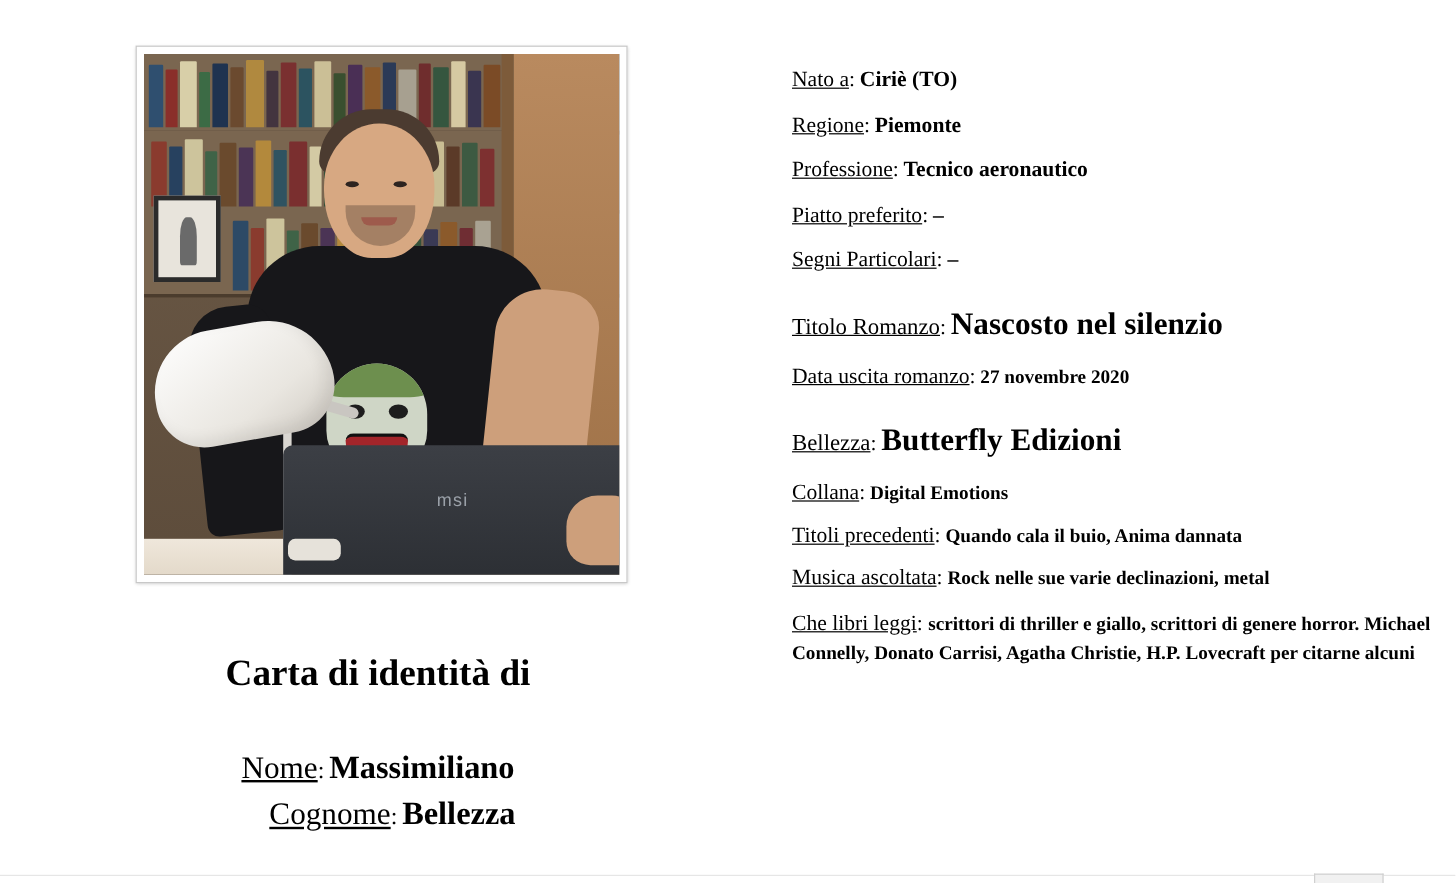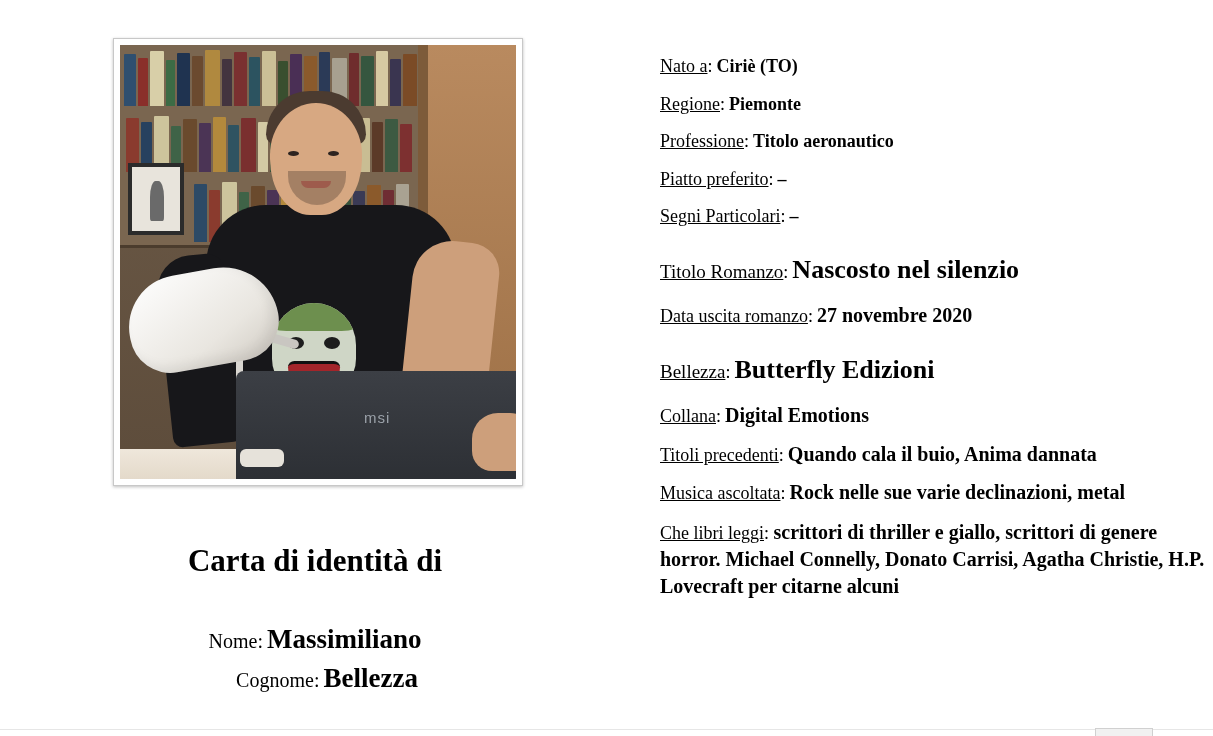--- a/index.html
+++ b/index.html
@@ -284,21 +284,22 @@
   }
   .name-line {
     position: absolute;
     width: 630px;
     text-align: center;
     white-space: nowrap;
   }
   #nome-line { top: 624px; left: 0; }
   #cognome-line { top: 663px; left: 12px; }
   .name-label {
-    font-size: 20px;
+    text-decoration: underline;
+    font-size: 26px;
   }
   .name-colon { font-size: 20px; }
   .name-value {
     font-size: 27px;
     font-weight: bold;
   }
 
   
   #right-column {
     position: absolute;
@@ -315,21 +316,21 @@
     font-size: 18px;
   }
   .field .colon { font-size: 18px; }
   .field .value {
     font-weight: bold;
     font-size: 18px;
   }
   .field.big { margin-bottom: 18px; }
   .field.big .label { font-size: 19px; }
   .field.big .value { font-size: 26px; }
-  .field.medium .value { font-size: 20px; }
+  .field.medium .value { font-size: 16px; }
   .field.tight { margin-bottom: 14px; }
   .field.group-gap { margin-top: 26px; }
   .field.multi .value { display: inline; }
   .field.multi {
     line-height: 1.35;
     font-size: 18px;
   }
 
   
   #bottom-strip {
@@ -483,21 +484,21 @@
     <span class="value">Ciriè (TO)</span>
   </div>
 
   <div class="field">
     <span class="label">Regione</span><span class="colon">:</span>
     <span class="value">Piemonte</span>
   </div>
 
   <div class="field">
     <span class="label">Professione</span><span class="colon">:</span>
-    <span class="value">Titolo aeronautico</span>
+    <span class="value">Tecnico aeronautico</span>
   </div>
 
   <div class="field">
     <span class="label">Piatto preferito</span><span class="colon">:</span>
     <span class="value">–</span>
   </div>
 
   <div class="field">
     <span class="label">Segni Particolari</span><span class="colon">:</span>
     <span class="value">–</span>

